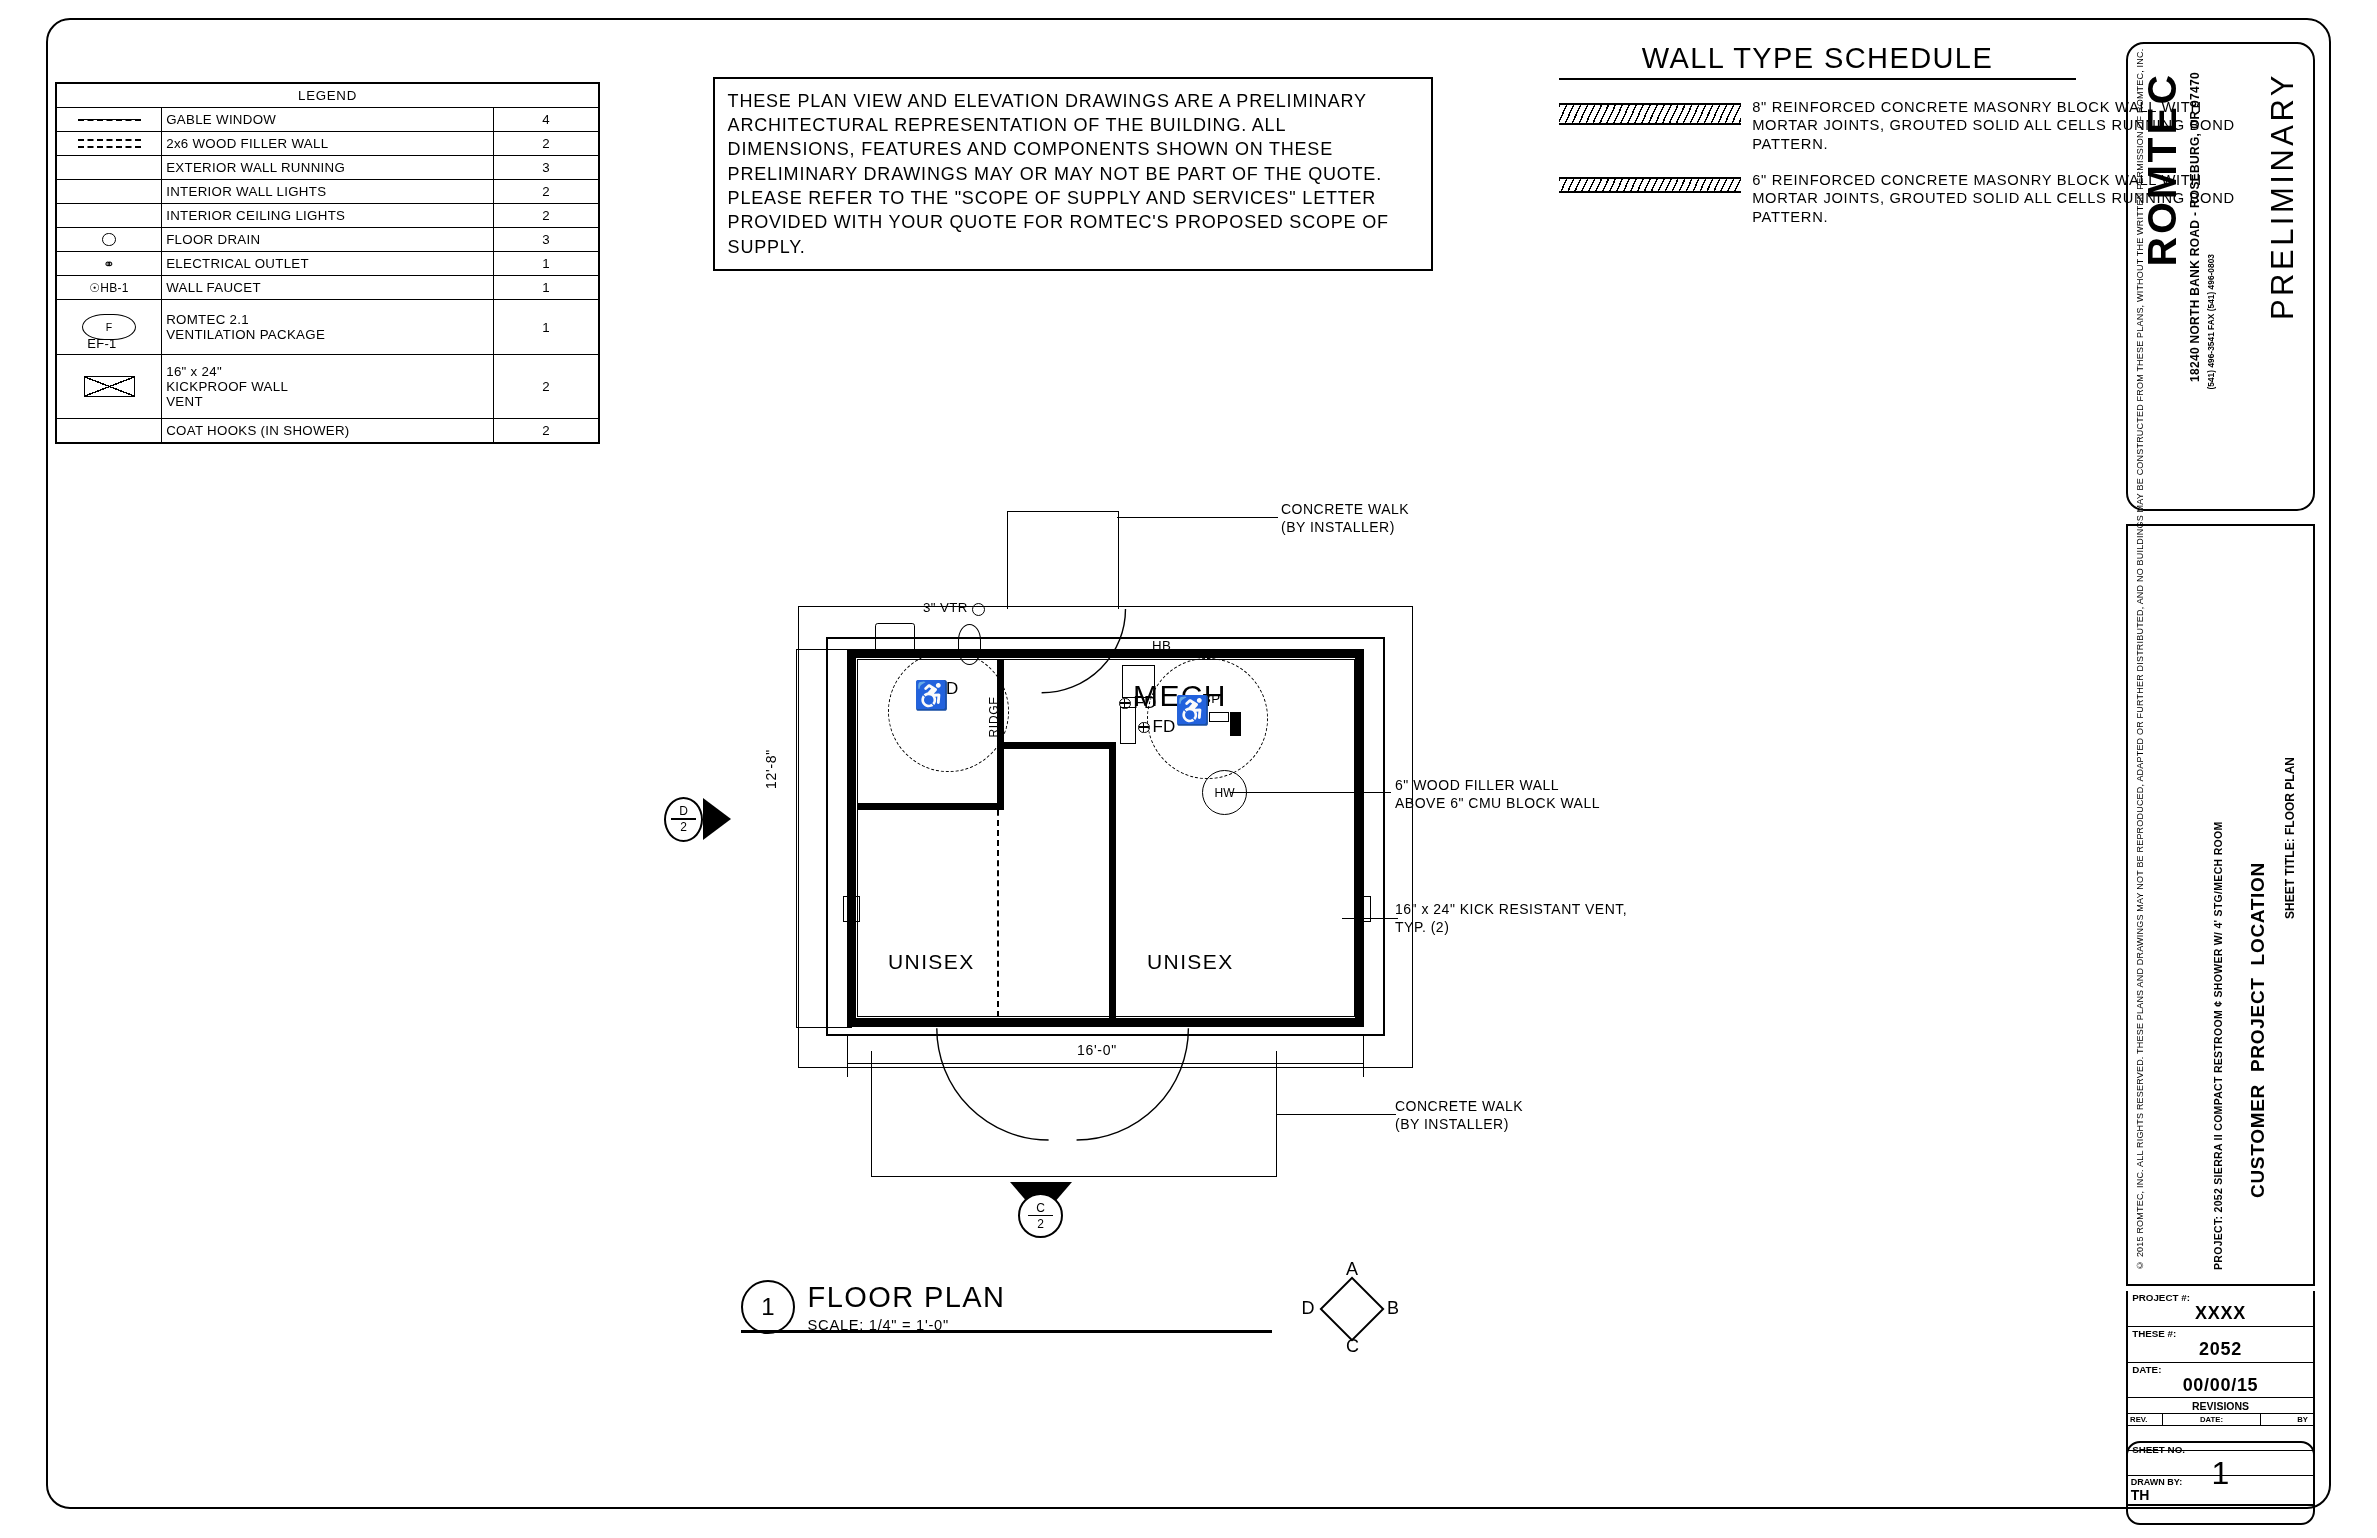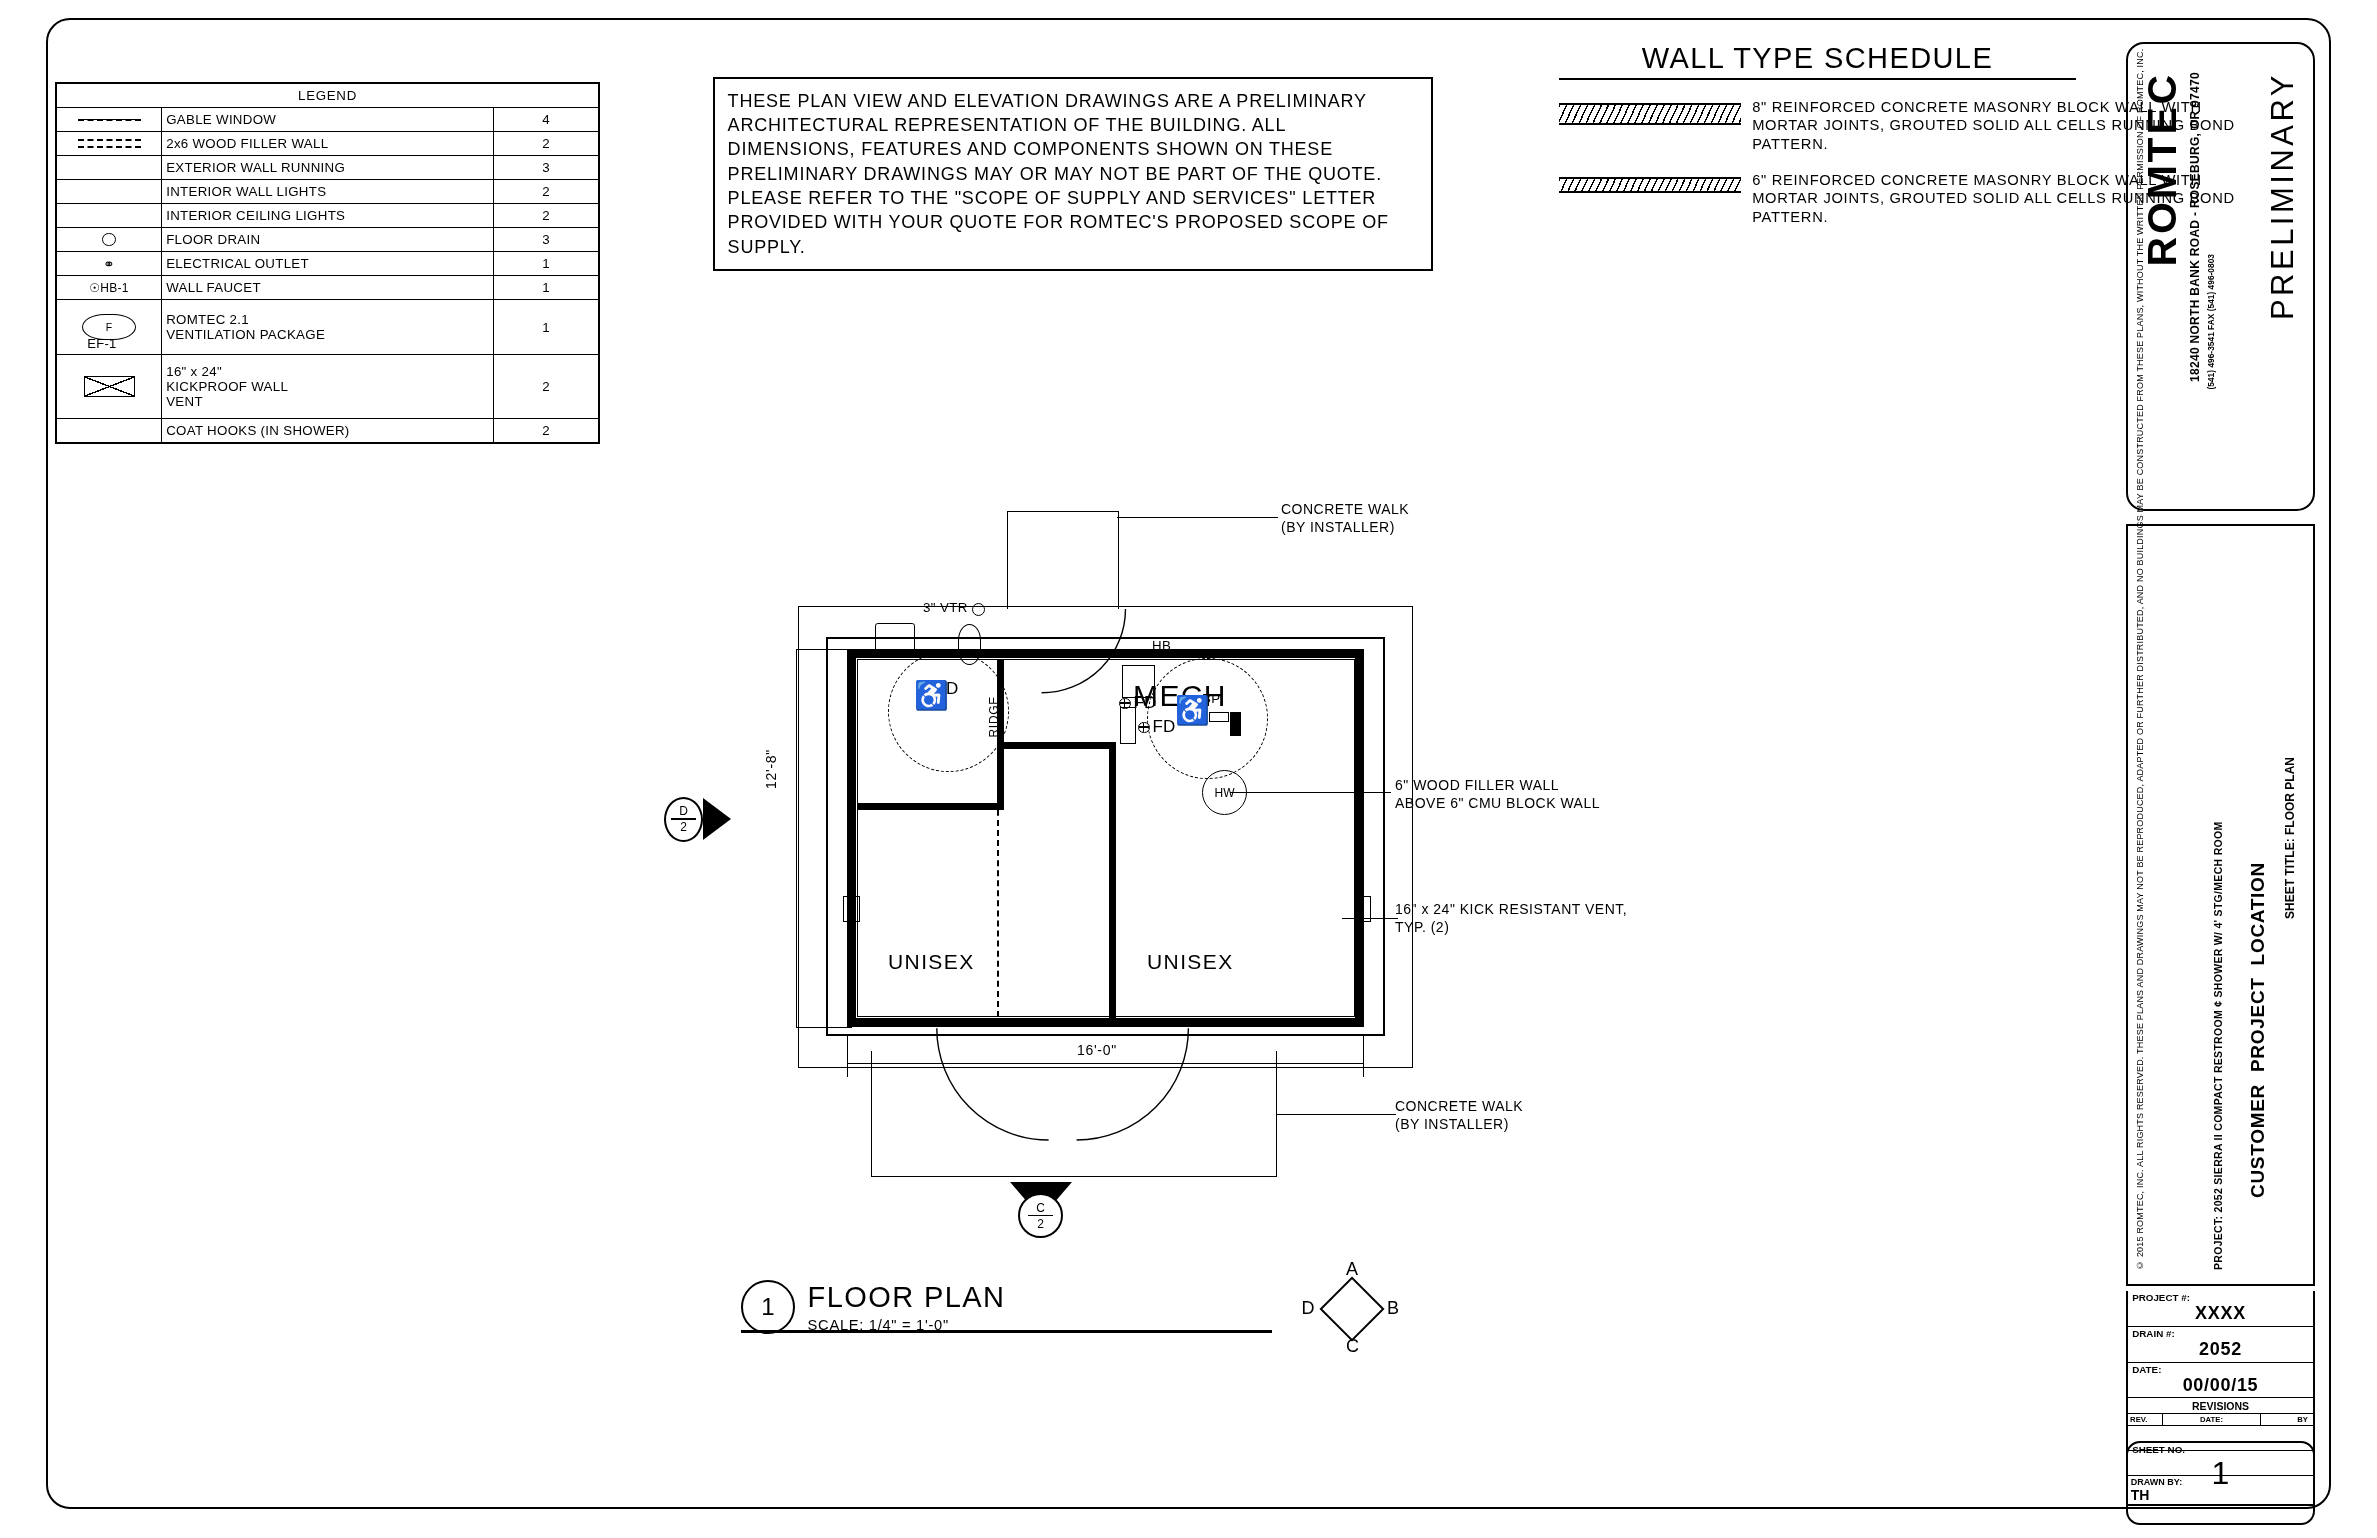--- a/index.html
+++ b/index.html
@@ -289,21 +289,21 @@
         <span>FLOOR PLAN</span>
       </div>
     </div>
 
     <div class="tb-rows">
       <div class="tb-r">
         <div class="lbl">PROJECT #:</div>
         <div class="val">XXXX</div>
       </div>
       <div class="tb-r">
-        <div class="lbl">DRAIN #:</div>
+        <div class="lbl">THESE #:</div>
         <div class="val">2052</div>
       </div>
       <div class="tb-r">
         <div class="lbl">DATE:</div>
         <div class="val">00/00/15</div>
       </div>
       <div class="rev-hdr">REVISIONS</div>
       <div class="rev-cols">
         <div style="width:35px;">REV.</div>
         <div style="width:98px;text-align:center;">DATE:</div>

